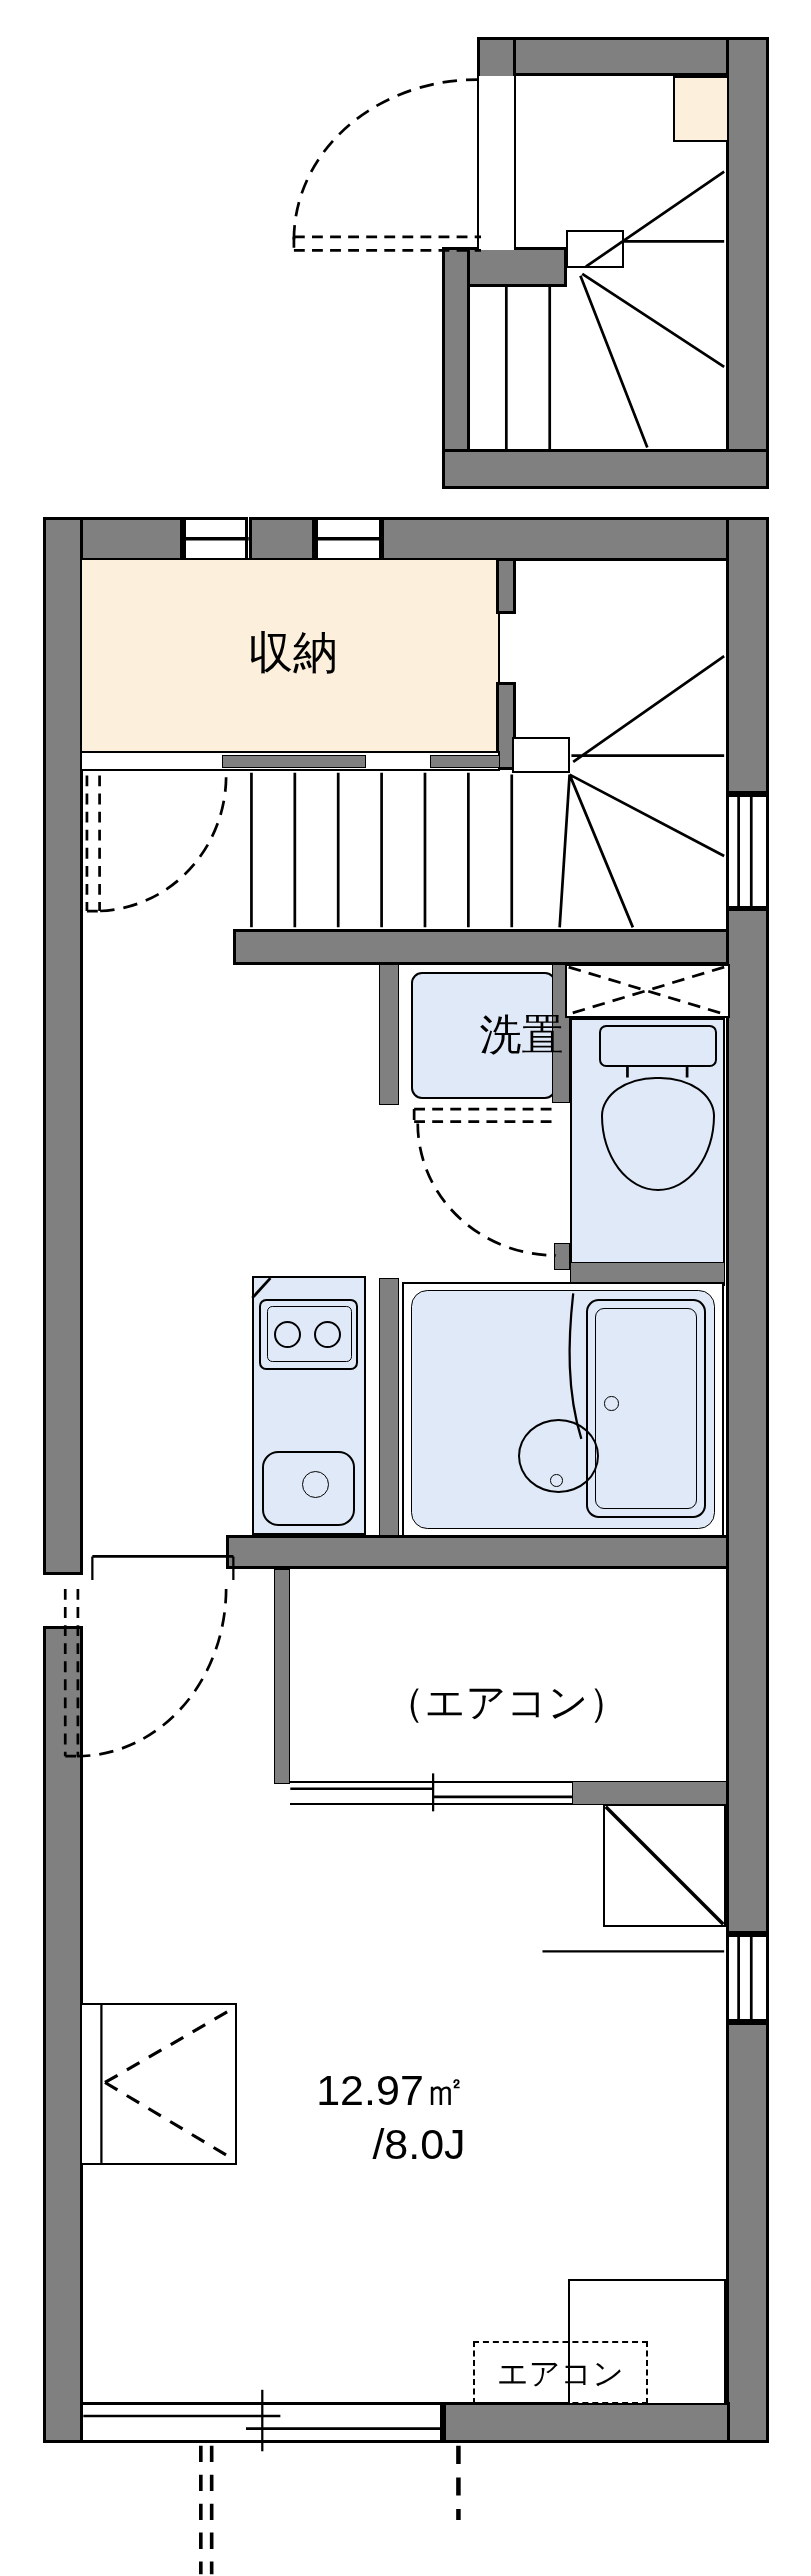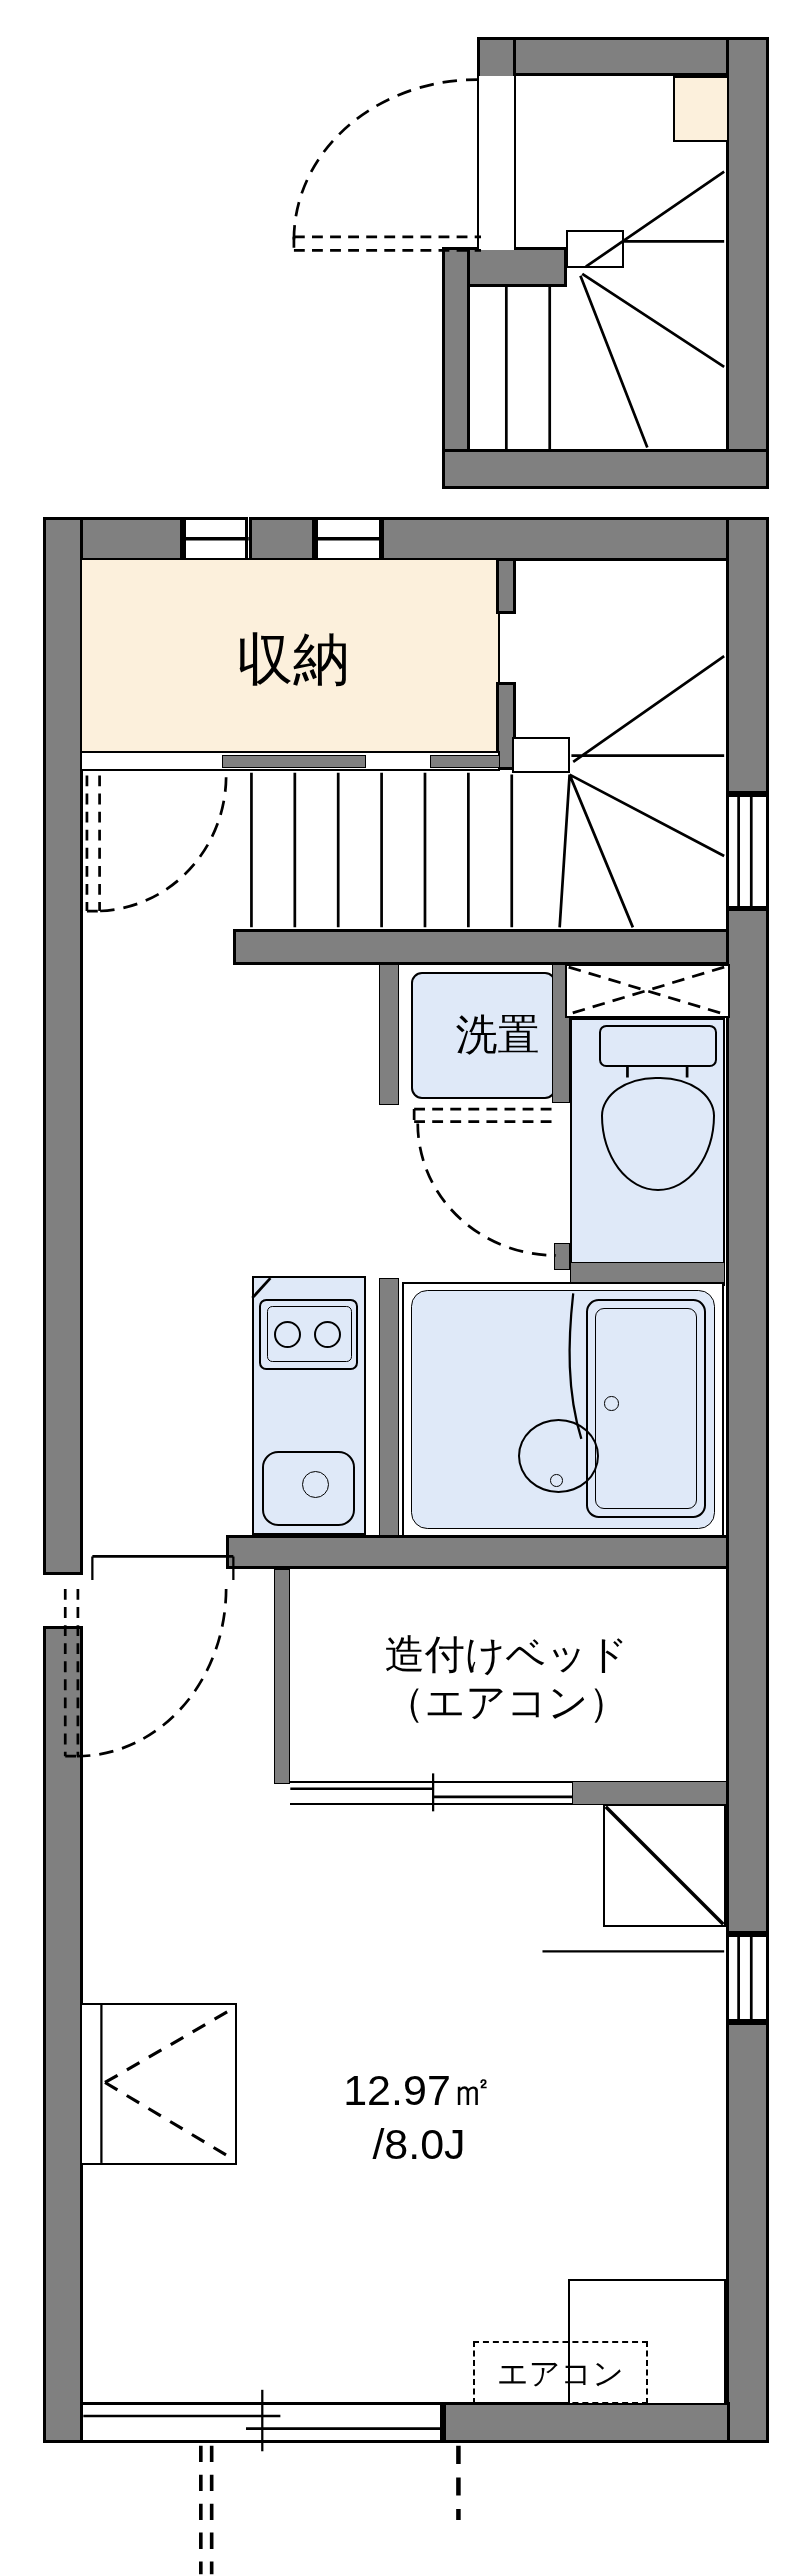--- a/index.html
+++ b/index.html
@@ -140,22 +140,21 @@
     <path stroke-width="4" d="M203,596 H275 M348,596 H422"></path>
     <path stroke-width="3" d="M817,880 V1003 M831,880 V1003 M817,2142 V2235 M831,2142 V2235"></path>
 
     <path stroke-width="3" d="M92,2673 H310 M272,2687 H490"></path>
     <path stroke-width="2.5" d="M290,2644 V2712"></path>
 
     <path stroke-width="4" stroke-dasharray="18 14" d="M222,2706 V2848 M234,2706 V2848"></path>
     <path stroke-width="5" stroke-dasharray="20 15" d="M507,2706 V2788"></path>
   </svg>
 
-  <div class="abs label" style="left:80px;top:627px;width:420px;font-size:57px;padding-left:6px;">収納</div>
-  <div class="abs label" style="left:411px;top:1011px;width:145px;font-size:42px;padding-left:28px;">洗置</div>
-  <div class="abs label" style="left:287px;top:1631px;width:439px;font-size:40px;">造付けベッド</div>
+  <div class="abs label" style="left:80px;top:627px;width:420px;font-size:45px;padding-left:6px;">収納</div>
+  <div class="abs label" style="left:435px;top:1011px;width:145px;font-size:42px;padding-left:28px;">洗置</div>
   <div class="abs label" style="left:287px;top:1679px;width:439px;font-size:40px;">（エアコン）</div>
-  <div class="abs label" style="left:97px;top:2066px;width:643px;font-size:43px;">12.97㎡</div>
+  <div class="abs label" style="left:70px;top:2066px;width:643px;font-size:43px;">12.97㎡</div>
   <div class="abs label" style="left:83px;top:2120px;width:672px;font-size:43px;">/8.0J</div>
   <div class="abs label" style="left:473px;top:2356px;width:175px;font-size:31px;">エアコン</div>
 
 </div>
 
 
 </body></html>

